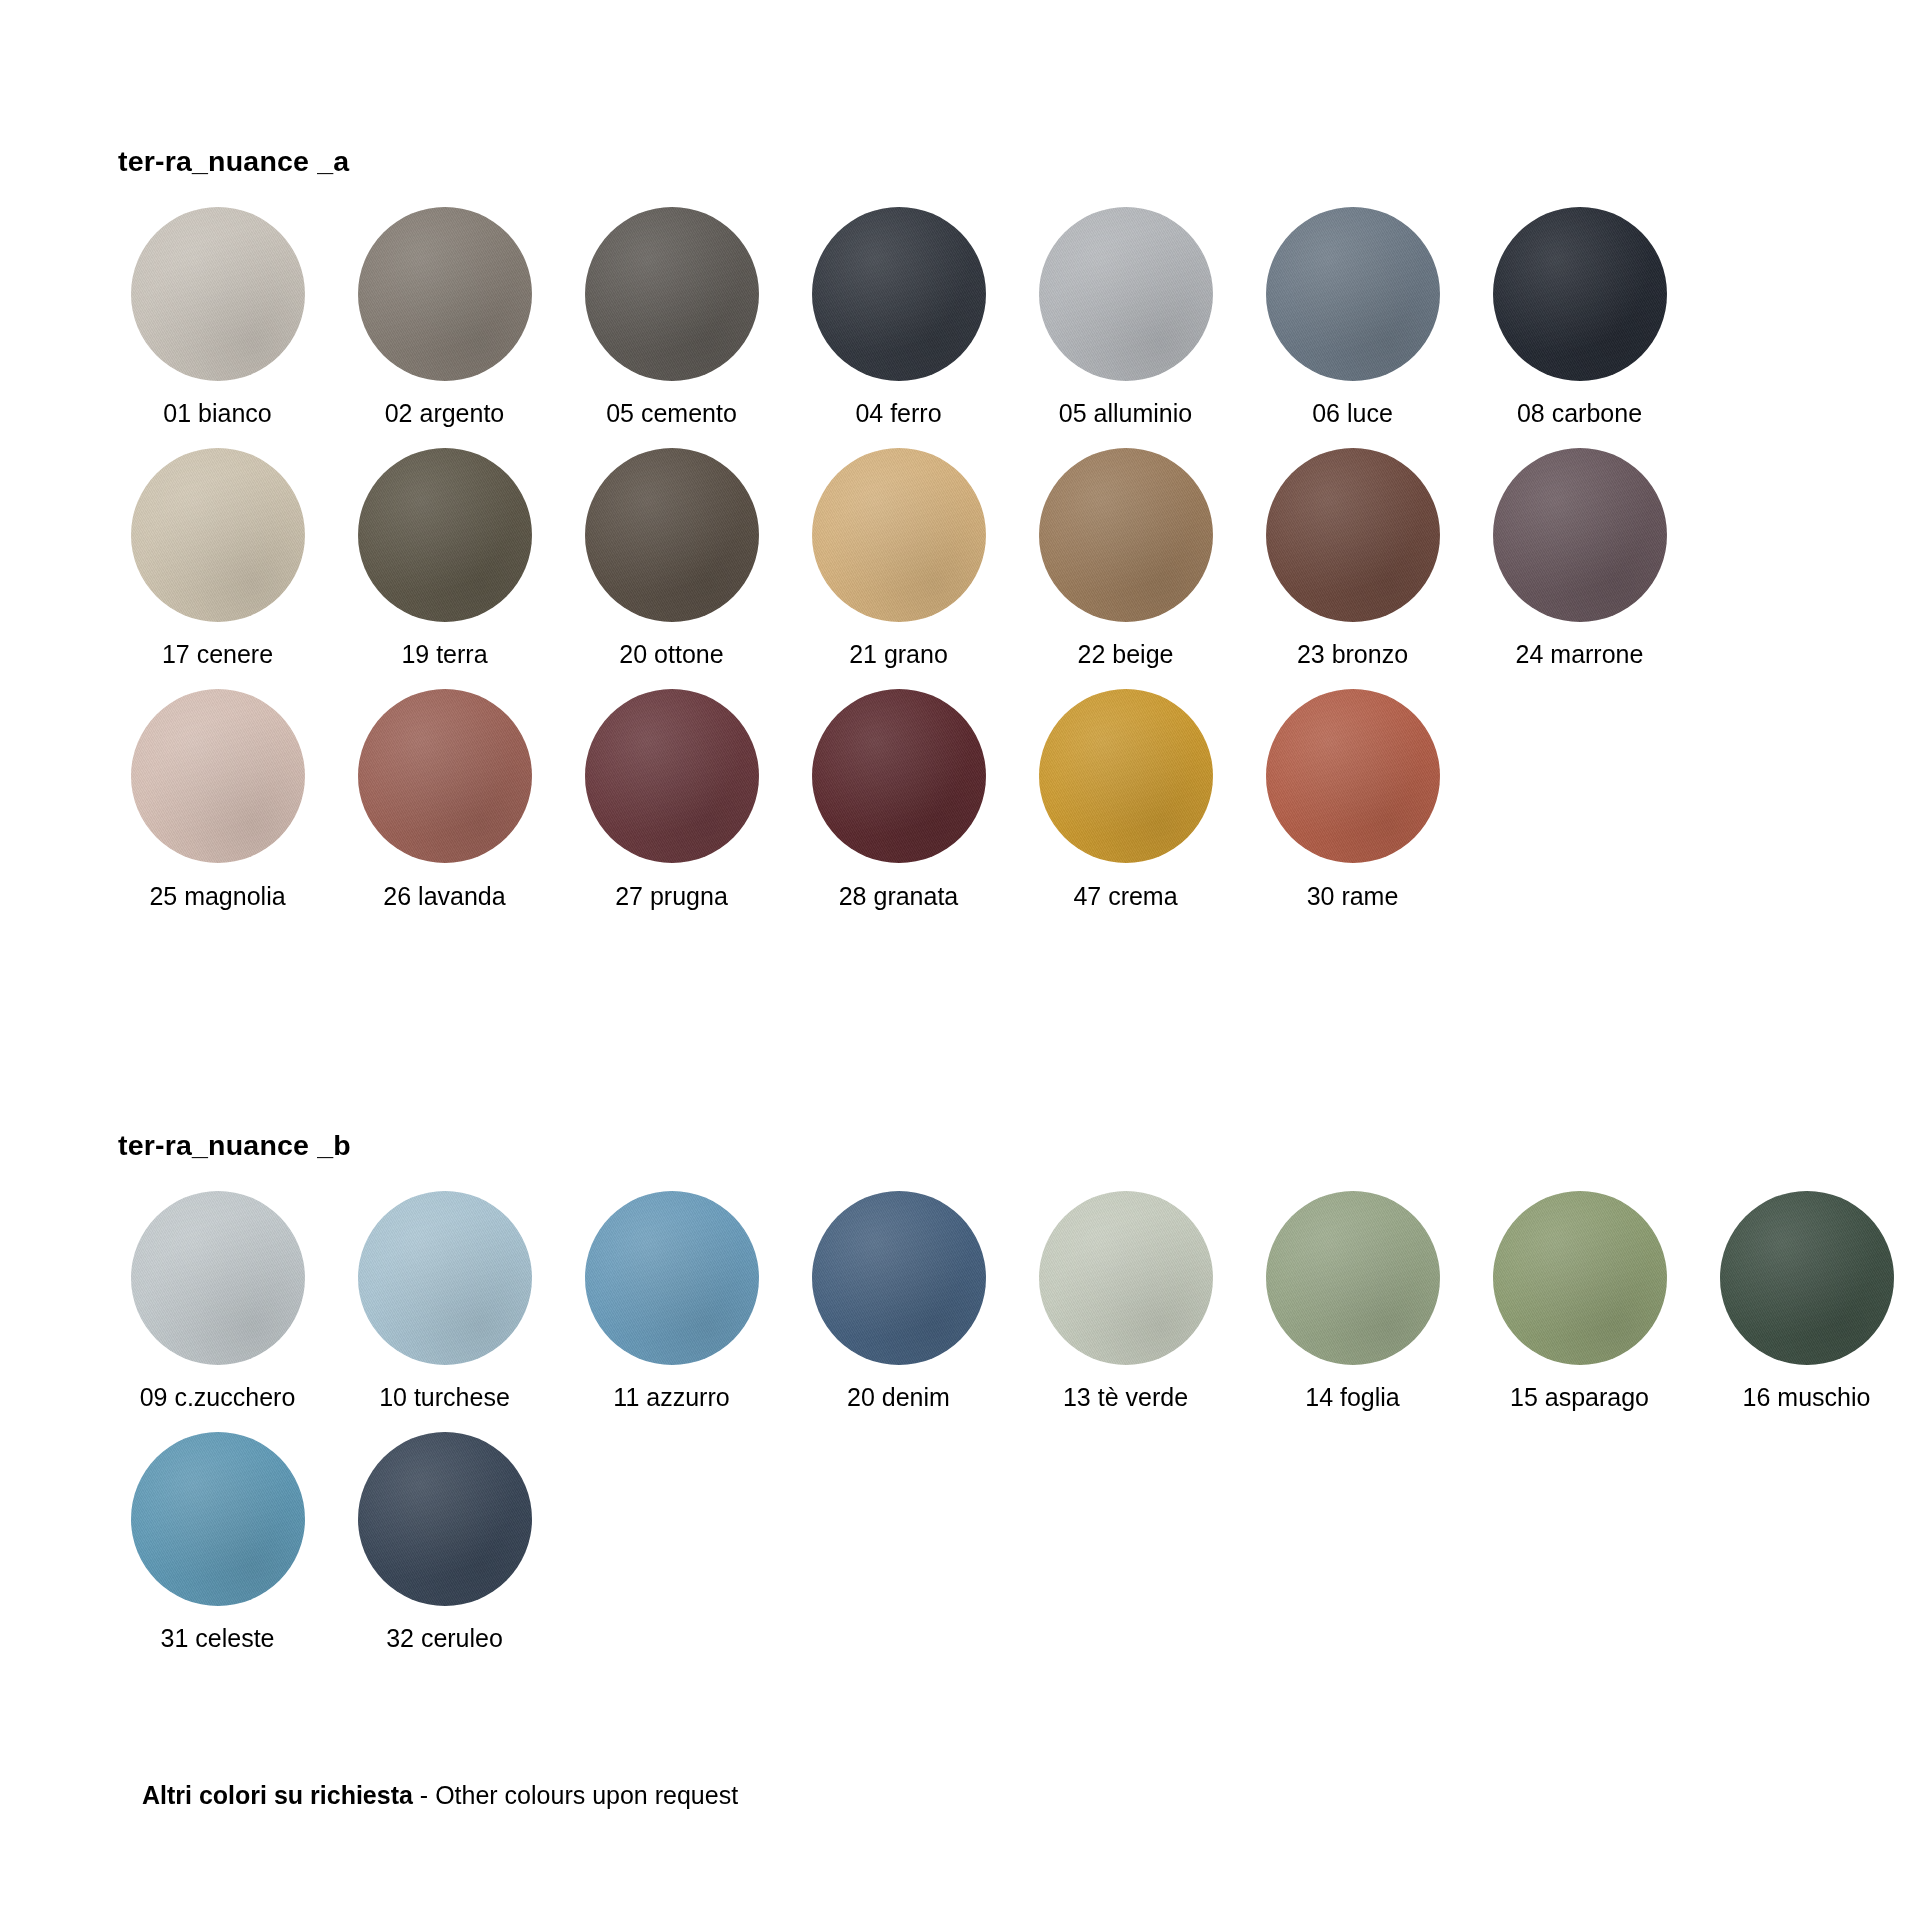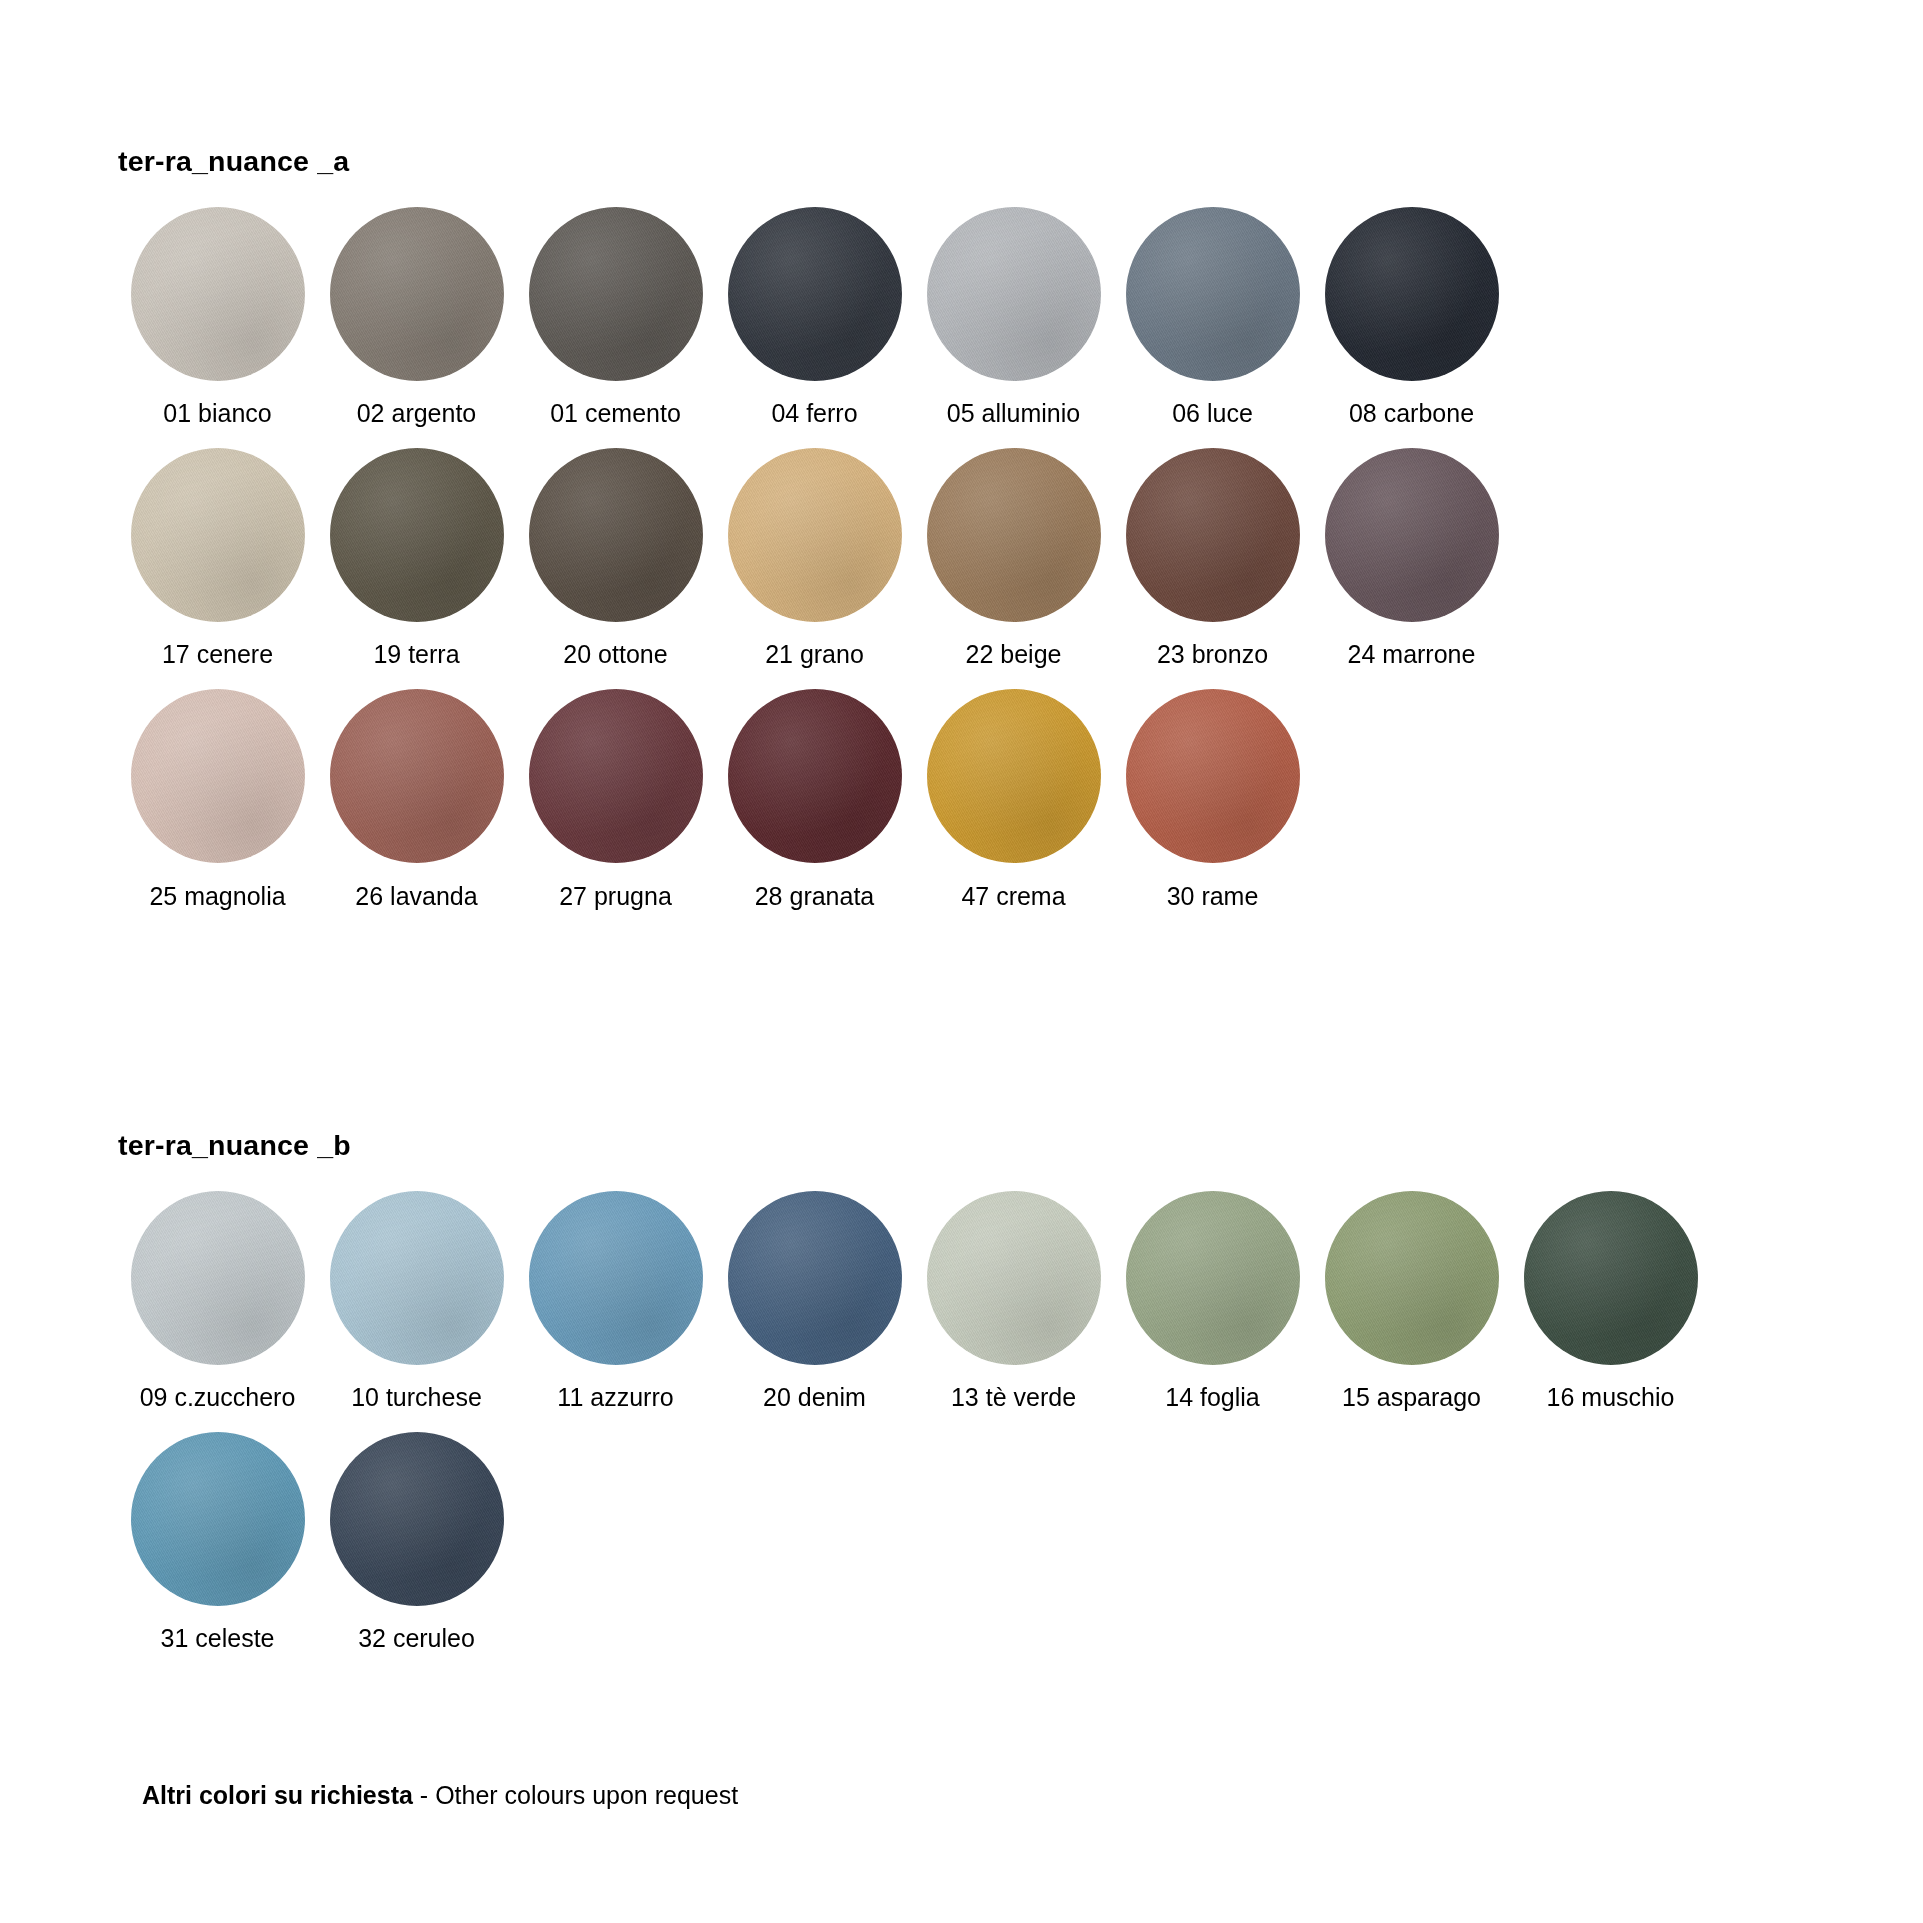--- a/index.html
+++ b/index.html
@@ -41,20 +41,21 @@
 
   .rows {
     margin-top: 31px;
   }
 
   .swatch-row {
     display: flex;
     flex-direction: row;
     align-items: flex-start;
     margin-bottom: 20.4px;
+    gap: 28px;
   }
 
   .swatch {
     width: 199px;
     display: flex;
     flex-direction: column;
     align-items: center;
     flex: 0 0 199px;
   }
 
@@ -112,21 +113,21 @@
           <div class="swatch">
             <div class="swatch-disc" style="background-color: rgb(201, 195, 186);"></div>
             <div class="swatch-label">01 bianco</div>
           </div>
           <div class="swatch">
             <div class="swatch-disc" style="background-color: rgb(132, 124, 115);"></div>
             <div class="swatch-label">02 argento</div>
           </div>
           <div class="swatch">
             <div class="swatch-disc" style="background-color: rgb(94, 90, 85);"></div>
-            <div class="swatch-label">01 cemento</div>
+            <div class="swatch-label">05 cemento</div>
           </div>
           <div class="swatch">
             <div class="swatch-disc" style="background-color: rgb(51, 56, 64);"></div>
             <div class="swatch-label">04 ferro</div>
           </div>
           <div class="swatch">
             <div class="swatch-disc" style="background-color: rgb(179, 182, 186);"></div>
             <div class="swatch-label">05 alluminio</div>
           </div>
           <div class="swatch">

